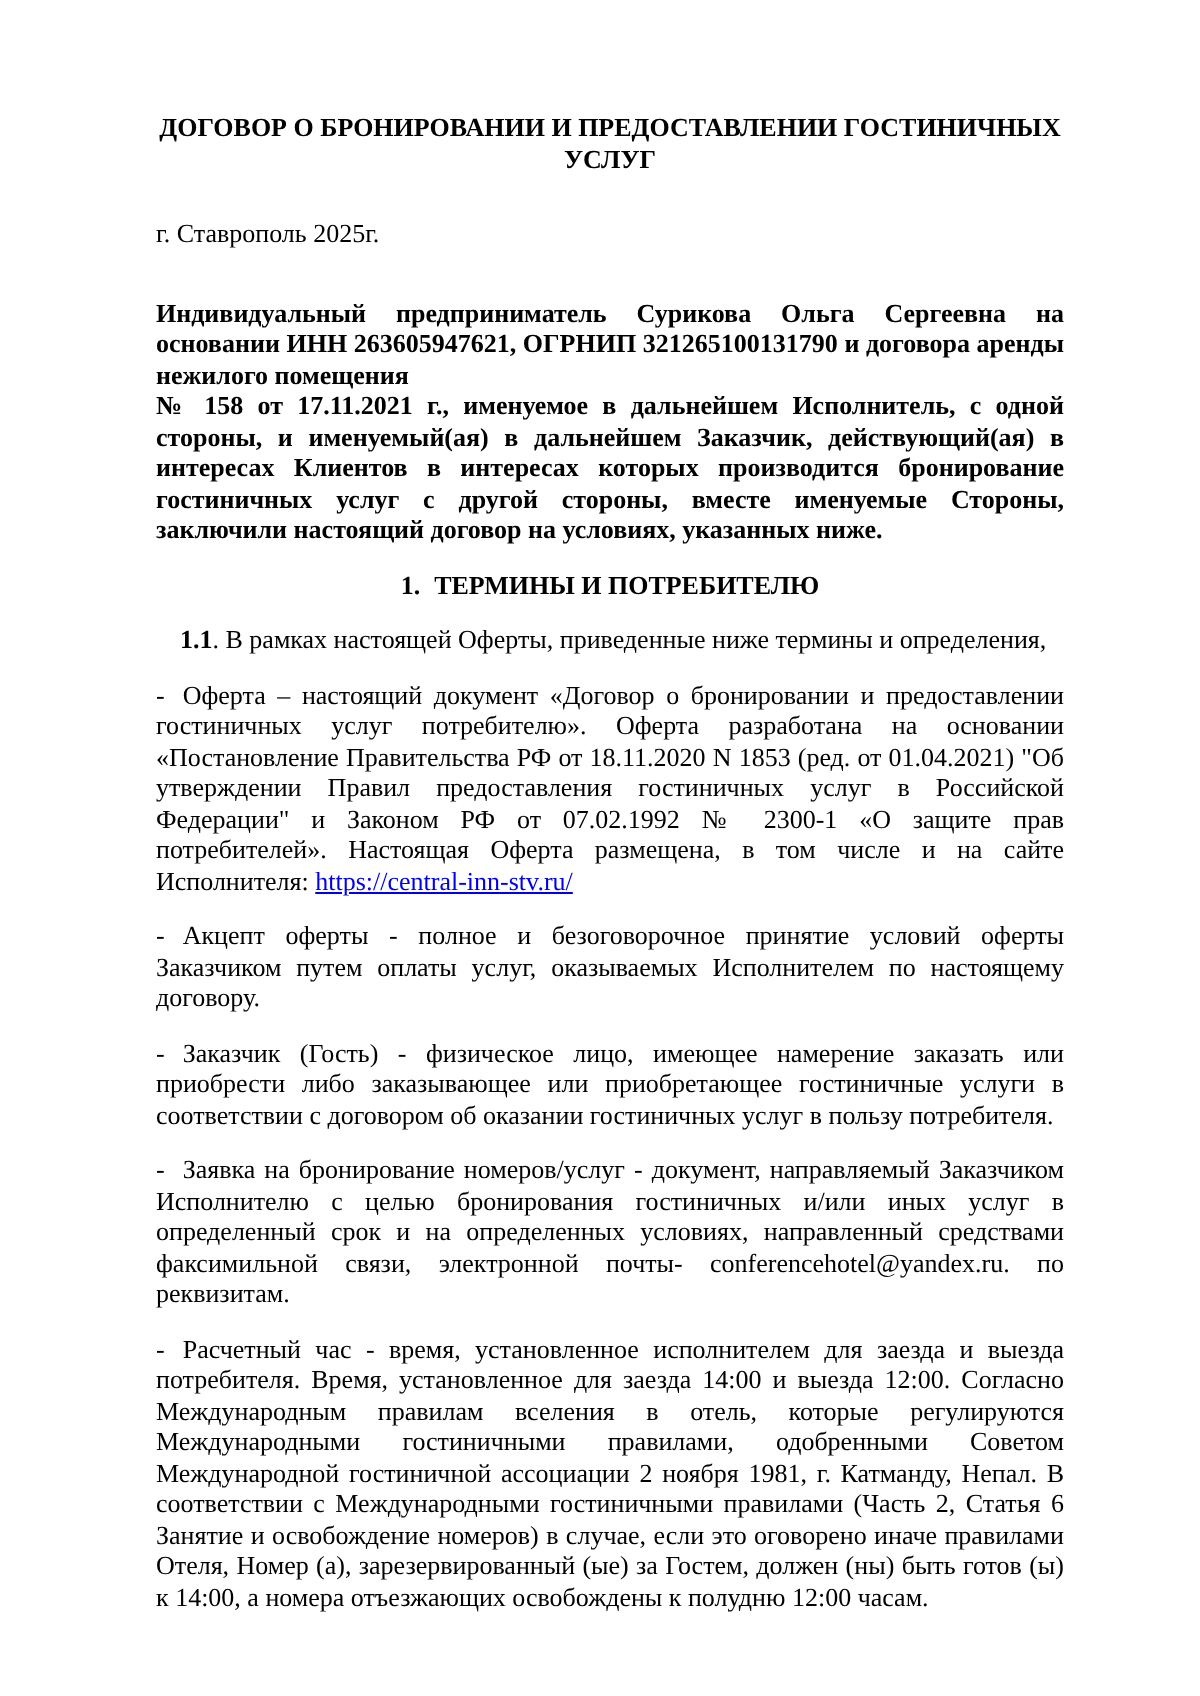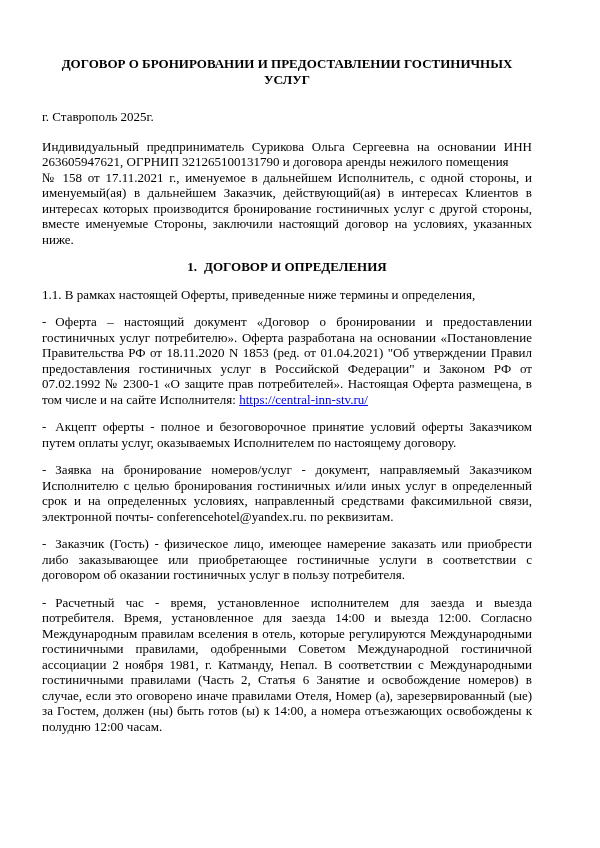--- a/index.html
+++ b/index.html
@@ -9,51 +9,53 @@
   }
   .page {
     position: relative;
     width: 574px;
     height: 848px;
     box-sizing: border-box;
     background: var(--color-background, #ffffff);
     color: var(--color-text, #000000);
     font-family: "Liberation Serif", "DejaVu Serif", serif;
     font-size: 13px;
-    padding: 56px 42px 0 42px;
+    padding: 56px 42px 0 78px;
     overflow: hidden;
   }
   .doc-title {
     text-align: center;
     font-weight: bold;
     line-height: 16px;
   }
   .city-line {
     margin-top: 21px;
     line-height: 15.5px;
   }
   .para {
     text-align: justify;
     line-height: 15.5px;
     margin: 0 0 12px 0;
   }
   .preamble {
-    margin-top: 14px;
+    margin-top: 24px;
+    font-weight: bold;
   }
   .section-heading {
     text-align: center;
     font-weight: bold;
     line-height: 15.5px;
     margin: 12px 0 12px 0;
   }
   .section-heading .sec-num {
     padding-right: 7px;
   }
   .clause-num {
-    font-weight: normal;
+    font-weight: bold;
+    margin-left: 12px;
   }
   .term-marker {
     padding-right: 9px;
   }
   .term-name {
     font-weight: normal;
     margin-top: 48px;
   }
   a.doc-link {
     color: var(--color-link, #0000ee);
@@ -66,27 +68,27 @@
 <div class="page">
 
   <div class="doc-title">
     <div>ДОГОВОР О БРОНИРОВАНИИ И ПРЕДОСТАВЛЕНИИ ГОСТИНИЧНЫХ УСЛУГ</div>
   </div>
 
   <div class="city-line">г. Ставрополь 2025г.</div>
 
   <div class="para preamble"><span>Индивидуальный предприниматель Сурикова Ольга Сергеевна на основании ИНН 263605947621, ОГРНИП 321265100131790  и договора аренды нежилого помещения</span><br><span>№ 158 от 17.11.2021 г., именуемое в дальнейшем Исполнитель, с одной стороны, и именуемый(ая) в дальнейшем Заказчик, действующий(ая) в интересах Клиентов в интересах которых производится бронирование гостиничных услуг с другой стороны, вместе именуемые Стороны, заключили настоящий договор на условиях, указанных ниже.</span></div>
 
-  <div class="section-heading"><span class="sec-num">1.</span><span>ДОГОВОР И ОПРЕДЕЛЕНИЯ</span></div>
+  <div class="section-heading"><span class="sec-num">1.</span><span>ТЕРМИНЫ И ПОТРЕБИТЕЛЮ</span></div>
 
   <div class="para"><span class="clause-num">1.1</span><span>. В рамках настоящей Оферты, приведенные ниже термины и определения,</span><br></div>
 
   <div class="para"><span class="term-marker">-</span><span class="term-name">Оферта</span><span> – настоящий документ «Договор о бронировании и предоставлении гостиничных услуг потребителю». Оферта разработана на основании «Постановление Правительства РФ от 18.11.2020 N 1853 (ред. от 01.04.2021) "Об утверждении Правил предоставления гостиничных услуг в Российской Федерации" и Законом РФ от 07.02.1992 № 2300-1 «О защите прав потребителей». Настоящая Оферта размещена, в том числе и на сайте Исполнителя: </span><a class="doc-link" href="#">https://central-inn-stv.ru/</a></div>
 
   <div class="para"><span class="term-marker">-</span><span class="term-name">Акцепт оферты</span><span> - полное и безоговорочное принятие условий оферты Заказчиком путем оплаты услуг, оказываемых Исполнителем по настоящему договору.</span></div>
 
+  <div class="para"><span class="term-marker">-</span><span class="term-name">Заказчик (Гость)</span><span> - физическое лицо, имеющее намерение заказать или приобрести либо заказывающее или приобретающее гостиничные услуги в соответствии с договором об оказании гостиничных услуг в пользу потребителя.</span></div>
+
   <div class="para"><span class="term-marker">-</span><span class="term-name">Заявка на бронирование номеров/услуг</span><span> - документ, направляемый Заказчиком Исполнителю с целью бронирования гостиничных и/или иных услуг в определенный срок и на определенных условиях, направленный средствами факсимильной связи, электронной почты- conferencehotel@yandex.ru. по реквизитам.</span></div>
-
-  <div class="para"><span class="term-marker">-</span><span class="term-name">Заказчик (Гость)</span><span> - физическое лицо, имеющее намерение заказать или приобрести либо заказывающее или приобретающее гостиничные услуги в соответствии с договором об оказании гостиничных услуг в пользу потребителя.</span></div>
 
   <div class="para"><span class="term-marker">-</span><span class="term-name">Расчетный час</span><span> - время, установленное исполнителем для заезда и выезда потребителя. Время, установленное для заезда 14:00 и выезда 12:00. Согласно Международным правилам вселения в отель, которые регулируются Международными гостиничными правилами, одобренными Советом Международной гостиничной ассоциации 2 ноября 1981, г. Катманду, Непал. В соответствии с Международными гостиничными правилами (Часть 2, Статья 6 Занятие и освобождение номеров) в случае, если это оговорено иначе правилами Отеля, Номер (а), зарезервированный (ые) за Гостем, должен (ны) быть готов (ы) к 14:00, а номера отъезжающих освобождены к полудню 12:00 часам.</span></div>
 
 </div>
 
 </body></html>

